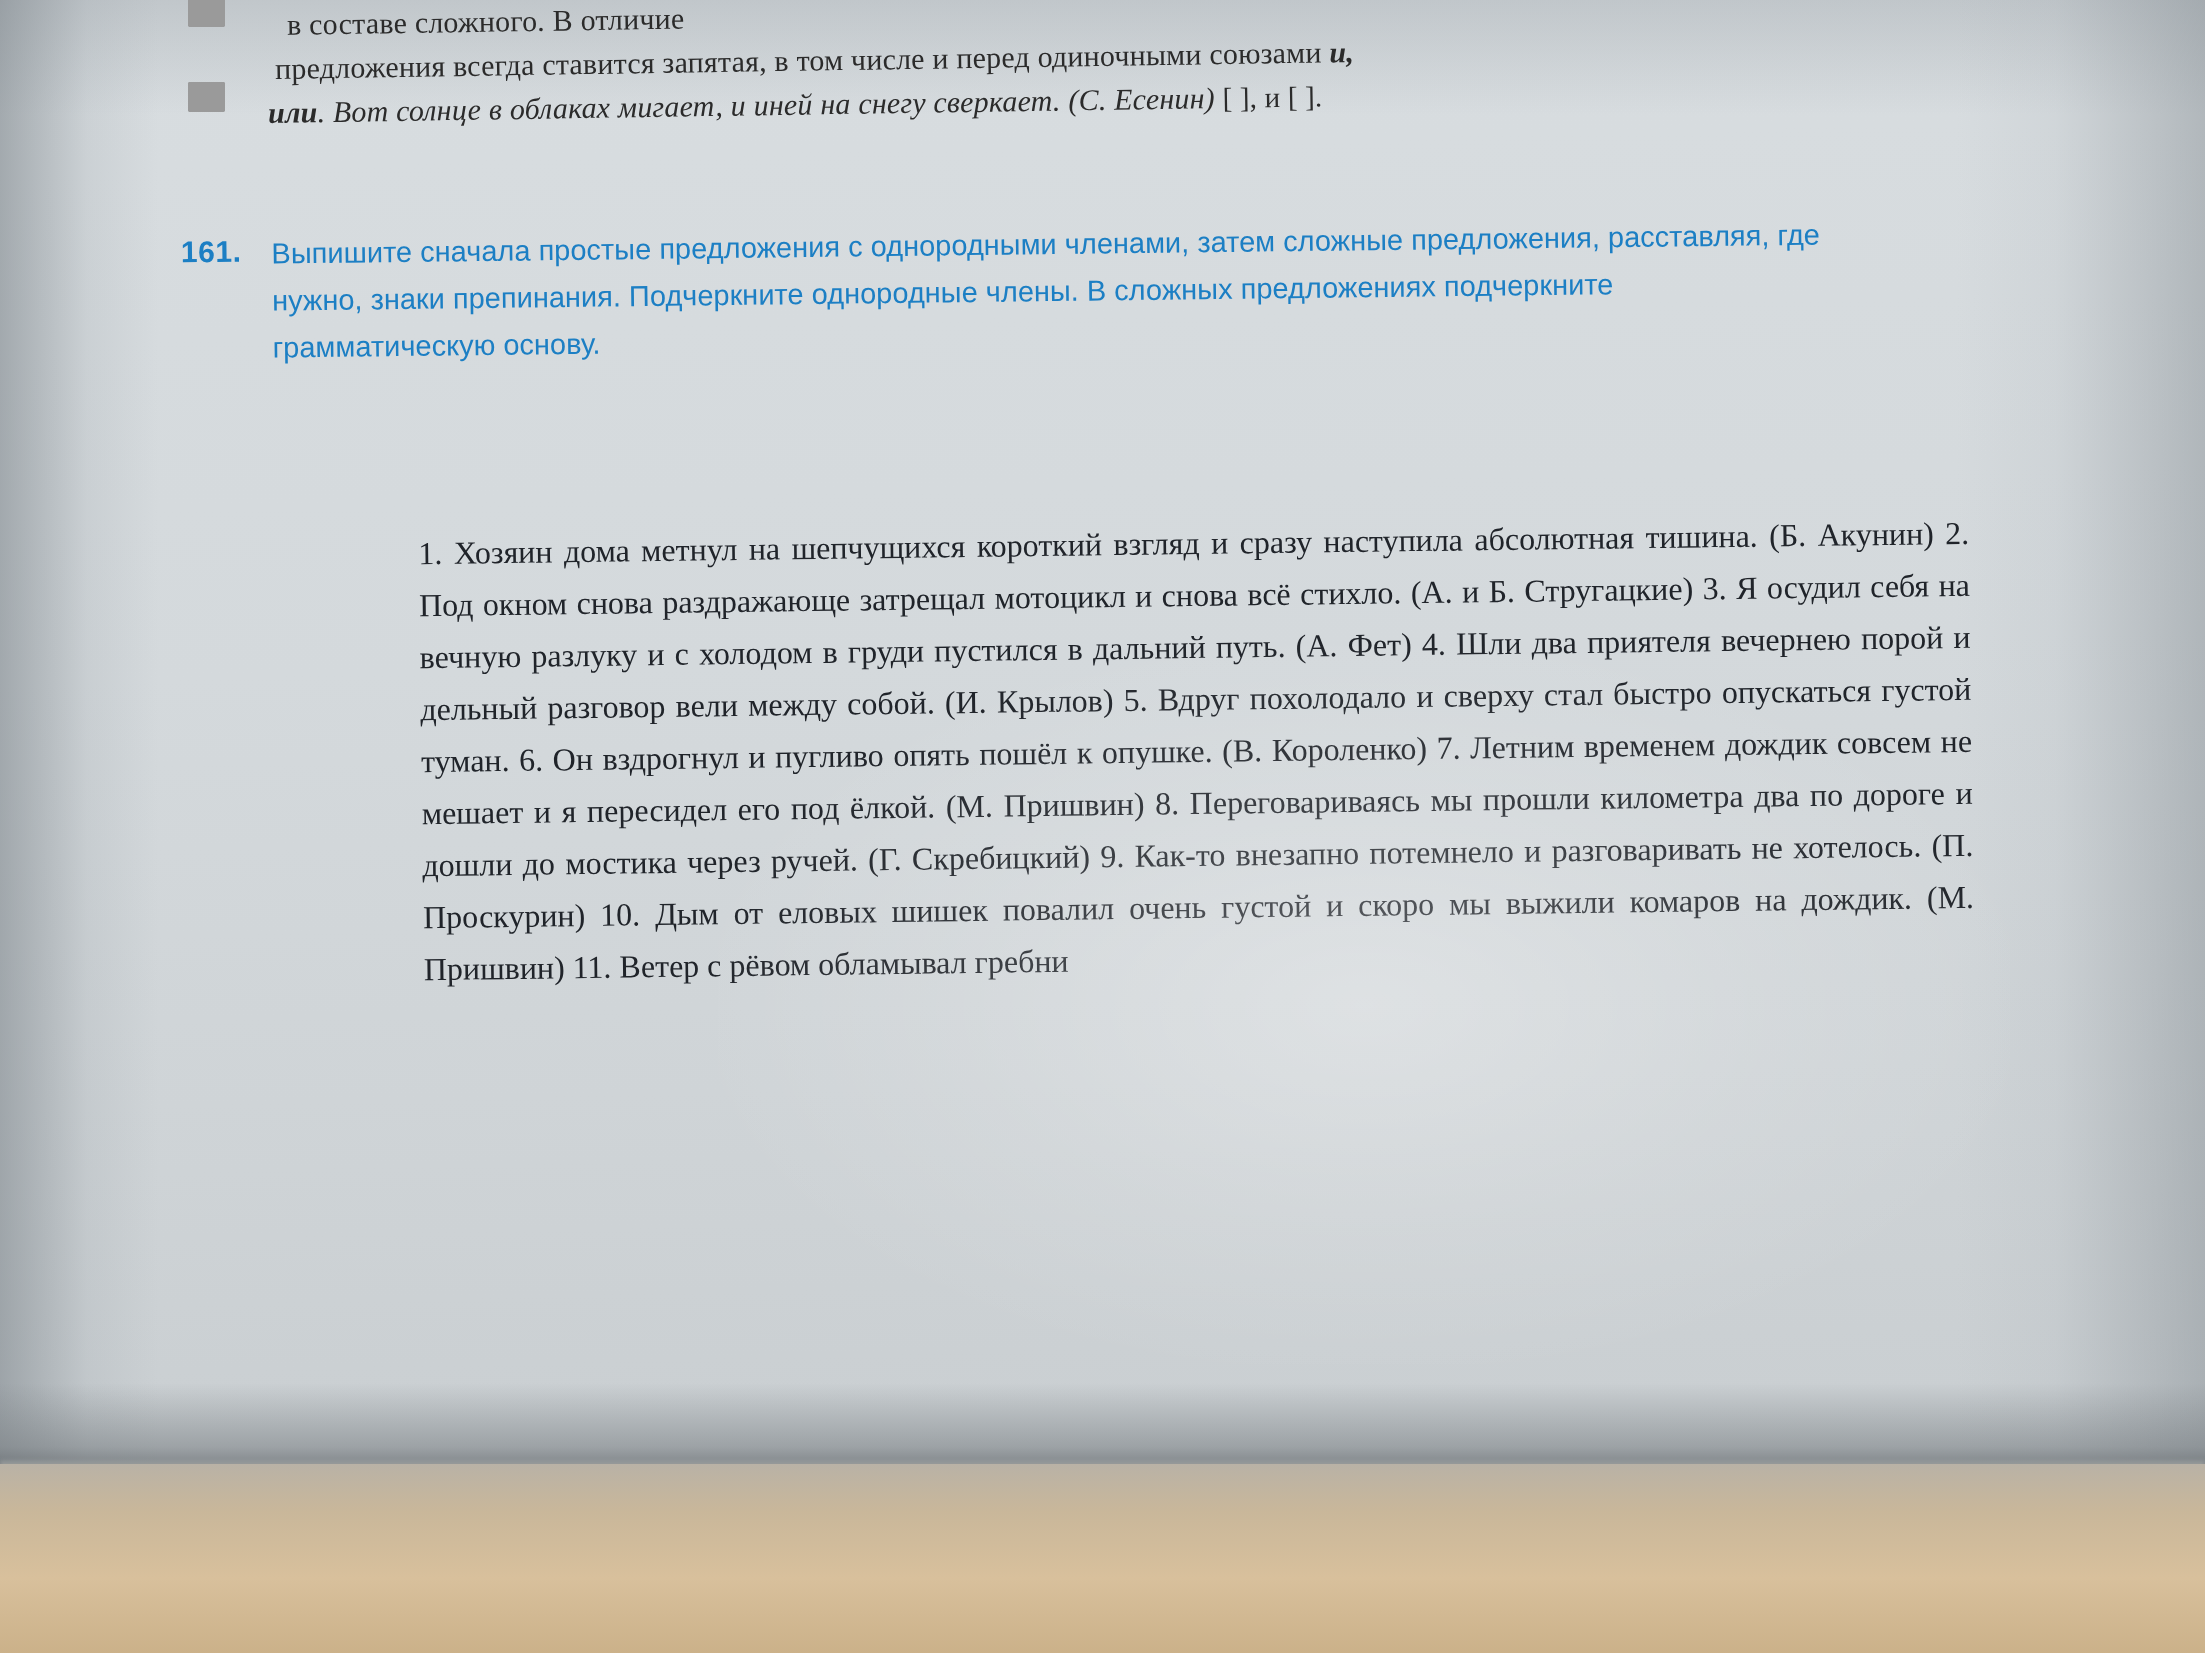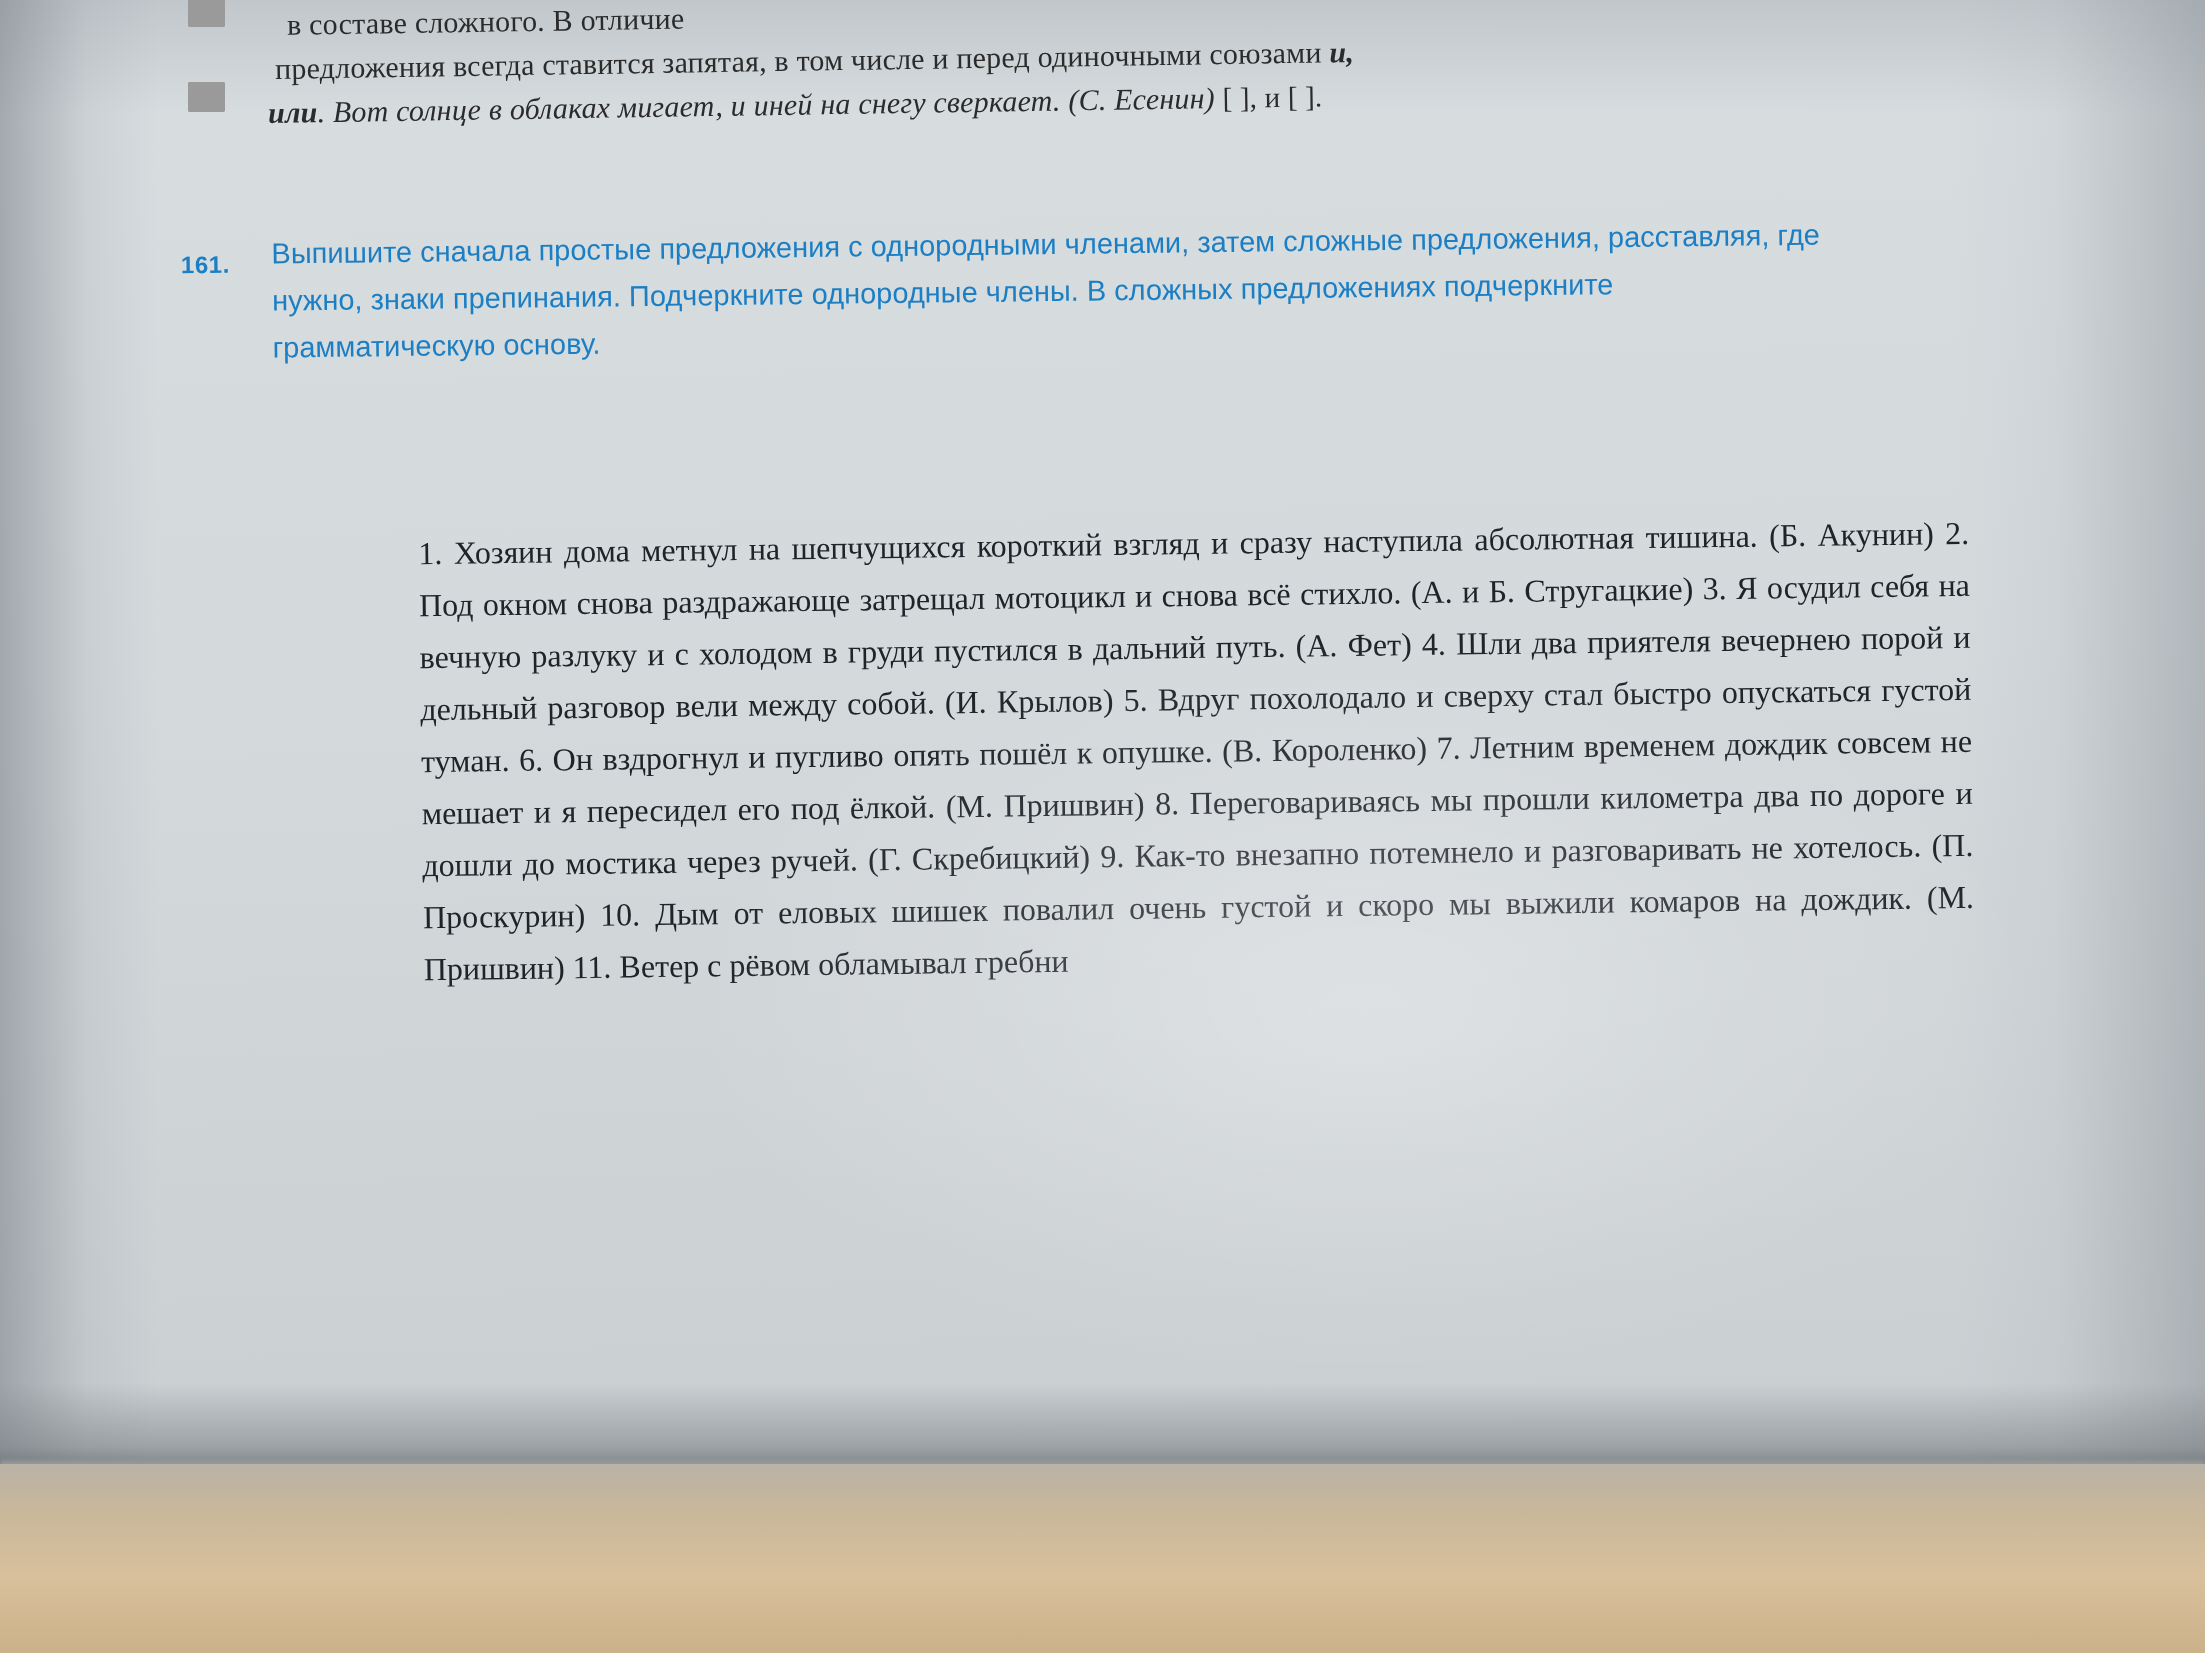--- a/index.html
+++ b/index.html
@@ -111,24 +111,24 @@
   
   .scheme {
     font-family: "Liberation Serif", serif;
     font-size: 29px;
   }
 
   
   #ex-number {
     position: absolute;
     left: 181px;
-    top: 251px;
+    top: 235px;
     font-family: "Liberation Sans", sans-serif;
     font-weight: bold;
-    font-size: 24px;
+    font-size: 30px;
     color: #1c7fc4;
     letter-spacing: 0.5px;
     transform: rotate(-0.7deg);
   }
   #ex-task {
     position: absolute;
     left: 272px;
     top: 221px;
     width: 1570px;
     font-family: "Liberation Sans", sans-serif;

